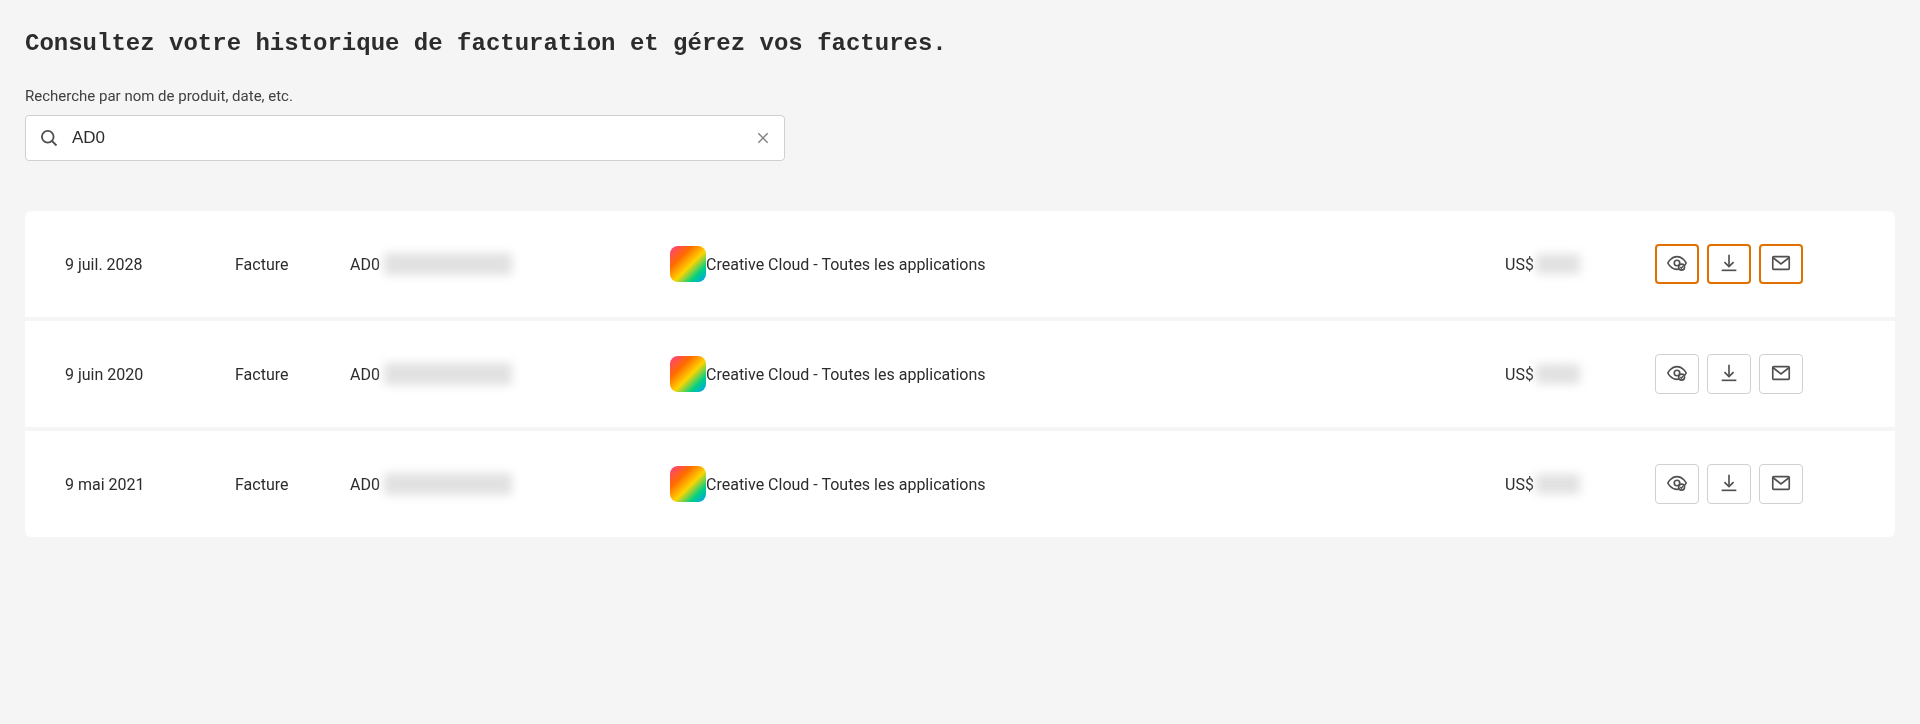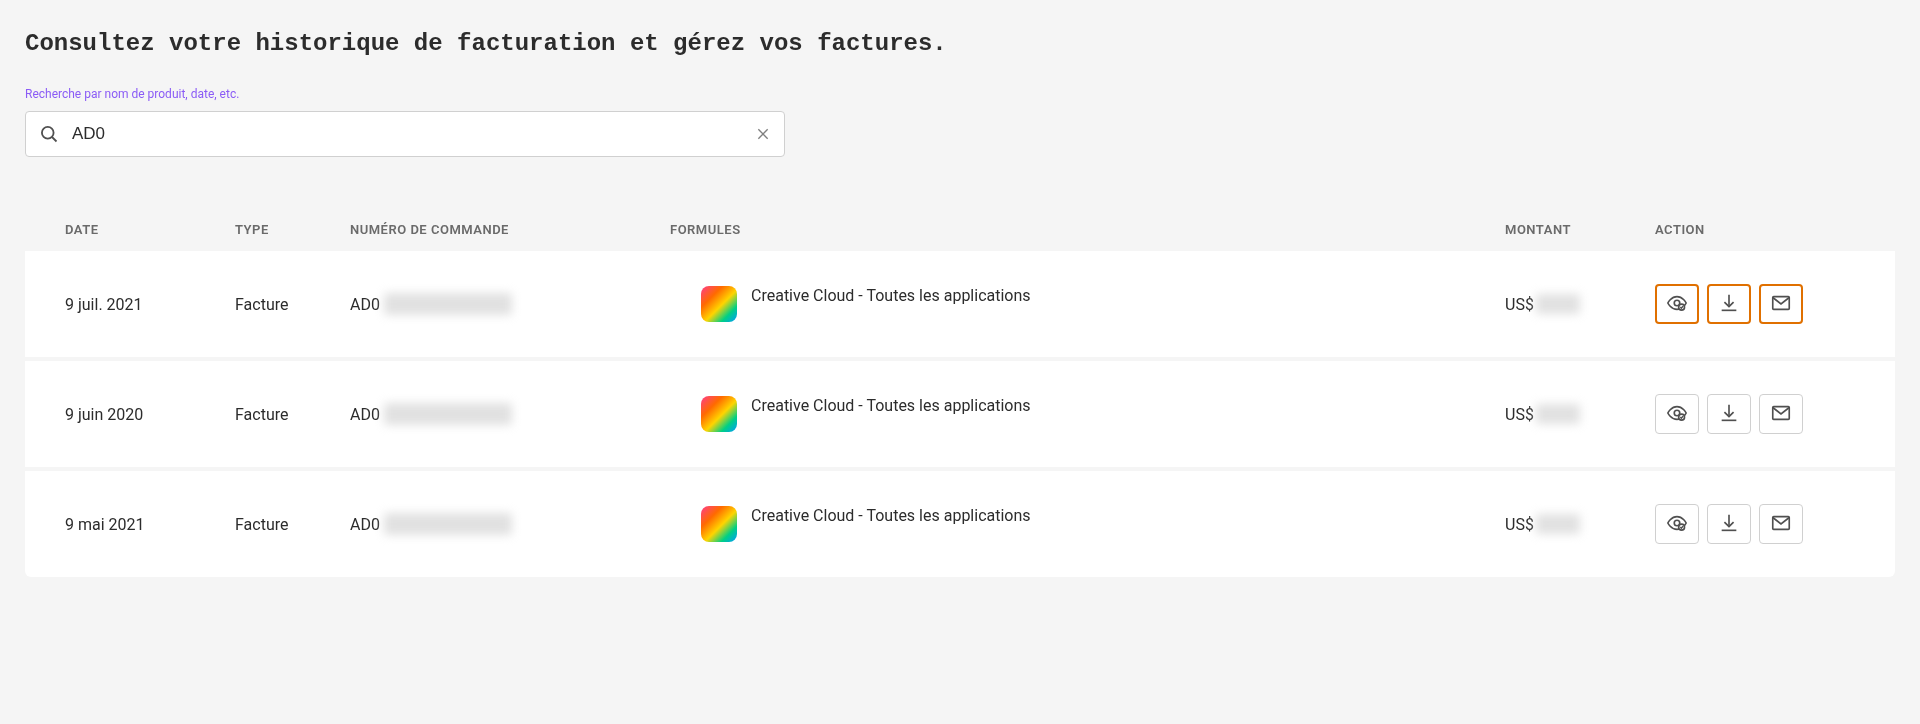--- a/index.html
+++ b/index.html
@@ -14,22 +14,22 @@
       padding: 30px 25px;
     }
     .page-title {
       font-size: 24px;
       font-weight: 600;
       margin-bottom: 30px;
       color: #2c2c2c;
       font-family: Liberation Mono, monospace;
     }
     .search-label {
-      font-size: 12px;
-      color: #8b5cf6;
+      font-size: 15px;
+      color: #404040;
       margin-bottom: 10px;
       display: block;
       margin-top: 21px;
     }
     .search-container {
       position: relative;
       width: 760px;
       margin-bottom: 50px;
     }
     .search-input {
@@ -114,23 +114,22 @@
       display: inline-block;
       width: 44px;
       height: 20px;
       background: #e1e1e1;
       border-radius: 3px;
       filter: blur(5px);
       margin-left: 2px;
     }
     .plan-cell {
       display: flex;
-      align-items: flex-start;
-      gap: 14px;
-      margin-left: 31px;
+      align-items: center;
+      gap: 0;
     }
     .cc-icon {
       width: 36px;
       height: 36px;
       border-radius: 8px;
       background: linear-gradient(135deg, #ff3b8d 0%, #ff6a00 30%, #ffd400 55%, #00d084 78%, #0099ff 100%);
       flex-shrink: 0;
     }
     .amount-cell {
       display: flex;
@@ -184,31 +183,23 @@
   <input type="text" class="search-input" value="AD0" style="">
   <span class="clear-icon">
     <svg viewBox="0 0 24 24" fill="none" stroke="currentColor" stroke-width="2">
       <line x1="5" y1="5" x2="19" y2="19"></line>
       <line x1="19" y1="5" x2="5" y2="19"></line>
     </svg>
   </span>
 </div>
 
 <div class="table-container">
-  <div class="table-header">
-    <span>DATE</span>
-    <span>TYPE</span>
-    <span>NUMÉRO DE COMMANDE</span>
-    <span>FORMULES</span>
-    <span class="montant-header">MONTANT</span>
-    <span class="action-header">ACTION</span>
-  </div>
   <div class="rows-group" id="rows-group">
       <div class="table-row">
-        <div class="cell">9 juil. 2021</div>
+        <div class="cell">9 juil. 2028</div>
         <div class="cell">Facture</div>
         <div class="cell order-cell">
           <span class="order-prefix">AD0</span>
           <span class="redacted"></span>
         </div>
         <div class="cell plan-cell">
           <div class="cc-icon"></div>
           <span>Creative Cloud - Toutes les applications</span>
         </div>
         <div class="cell amount-cell">

